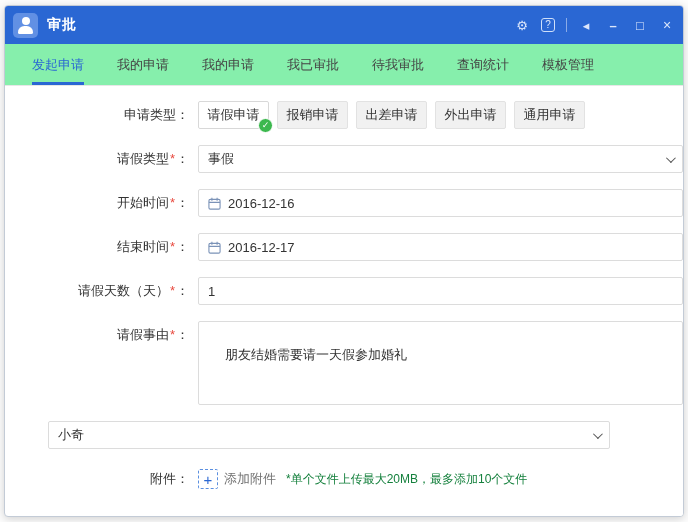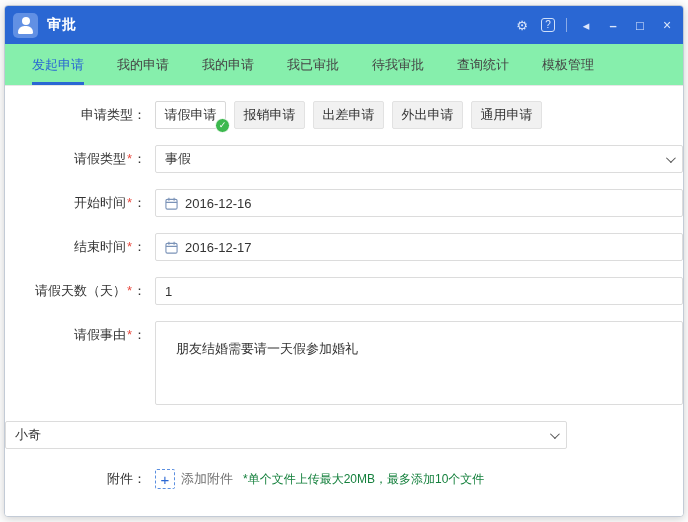--- a/index.html
+++ b/index.html
@@ -65,21 +65,21 @@
     display: flex; align-items: center;
     font-size: 13px; color: #444;
     position: relative; cursor: default;
   }
   .tab.active { color: #2a67d3; }
   .tab.active::after {
     content: ""; position: absolute; left: 0; right: 0; bottom: 0;
     height: 3px; background: #2a67d3;
   }
   
-  .form { flex: 1; padding-top: 15px; overflow: hidden; background: #fff; }
+  .form { flex: 1; padding-top: 15px; overflow: hidden; background: #fff; margin-left: 43px; }
   .row { display: flex; margin-bottom: 16px; }
   .row-label {
     width: 150px; flex: 0 0 150px;
     text-align: right; padding-right: 9px;
     font-size: 13px; color: #333; line-height: 28px;
     white-space: nowrap;
   }
   .req { color: #e84a3f; margin: 0 1px; }
   .control {
     width: 562px; height: 28px;
@@ -95,21 +95,21 @@
     border-right: 1.6px solid #555; border-bottom: 1.6px solid #555;
     transform: rotate(45deg) translateY(-2px);
     flex: 0 0 7px;
   }
   .cal-icon { margin-right: 7px; flex: 0 0 13px; display: flex; }
   .text-input {
     border: none; outline: none; flex: 1;
     font: inherit; color: inherit; background: transparent;
     height: 100%;
   }
-  .control.textarea-box { height: 84px; align-items: flex-end; padding: 11px; }
+  .control.textarea-box { height: 84px; align-items: flex-end; padding: 17px; }
   .textarea-box textarea {
     border: none; outline: none; resize: none;
     width: 100%; height: 100%;
     font: inherit; color: inherit;
     padding: 7px 9px; background: transparent;
   }
   
   .type-group { display: flex; }
   .type-btn {
     width: 71px; height: 28px;

